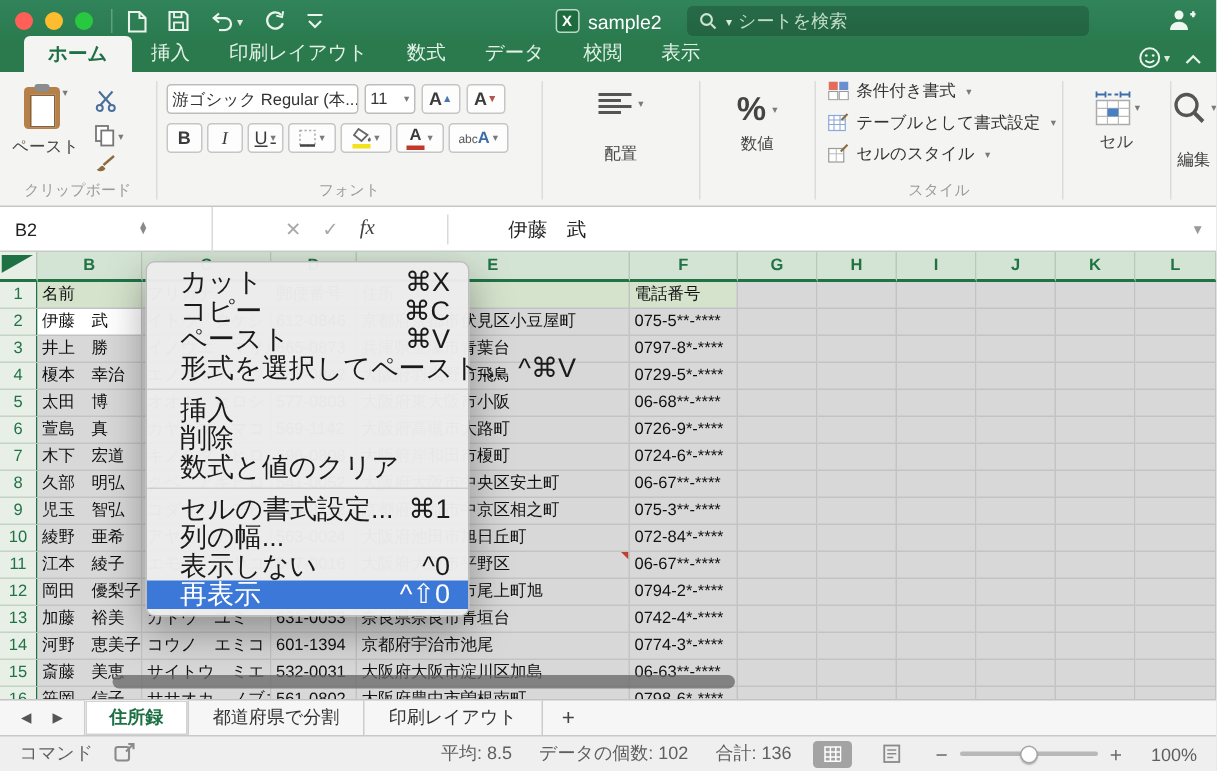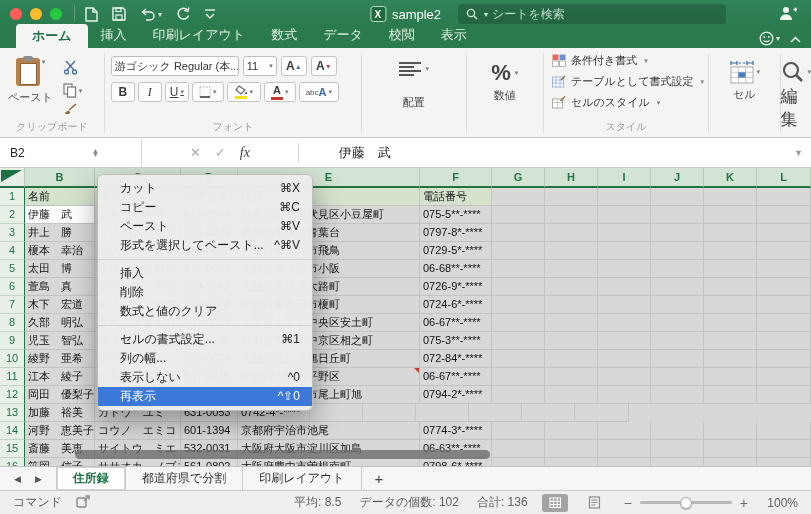--- a/index.html
+++ b/index.html
@@ -78,21 +78,21 @@
   .corner { flex:none; background:#e6eee6; border-right:1px solid #b6cab6; border-bottom:2px solid #217346; position:relative; }
   .drow { height:18px; }
   .rhead { flex:none; width:25px; background:#e7efe7; border-right:1px solid #217346; border-bottom:1px solid #c4d4c4; color:#217346; font-size:11px; text-align:center; line-height:17px; }
   .gcell { flex:none; height:18px; background:#d8d8d8; border-right:1px solid #c3c3c3; border-bottom:1px solid #c3c3c3; font-size:11px; color:#111; line-height:17px; padding-left:3px; white-space:nowrap; overflow:hidden; position:relative; }
   .gcell.hdrfill { background:#d5e3cd; }
   .gcell.active-cell { background:#ffffff; }
   .gcell.comment:after { content:""; position:absolute; top:0; right:0; border-top:5px solid #c43e2f; border-left:5px solid transparent; }
 
   
   .cmenu { position:absolute; left:97px; top:6px; width:216px; background:rgba(236,236,236,.98); border:1px solid #bdbdbd; border-radius:6px; box-shadow:0 10px 28px rgba(0,0,0,.35); padding:4px 0; z-index:6; }
-  .mi { height:19px; line-height:19px; display:flex; justify-content:space-between; padding:0 12px 0 22px; font-size:12px; color:#1a1a1a; white-space:nowrap; }
+  .mi { height:19px; line-height:19px; display:flex; justify-content:space-between; padding:0 12px 0 22px; font-size:18px; color:#1a1a1a; white-space:nowrap; }
   .mi .sc { color:#1a1a1a; margin-left:10px; }
   .mi.sel { background:#3c78d7; color:#fff; }
   .mi.sel .sc { color:#fff; }
   .msep { border-top:1px solid #cfcfcf; margin:4px 0; }
 
   
   .hscroll { position:absolute; left:75px; top:282px; width:415px; height:9px; border-radius:5px; background:rgba(105,105,105,.78); z-index:4; }
 
   
   .stabs { height:24px; background:#f6f6f6; border-top:1px solid #c3c3c3; display:flex; align-items:stretch; }
@@ -378,21 +378,21 @@
 
     <div class="rgroup" style="flex:1;">
       <div class="bigicon-grp">
         <div style="display:flex;align-items:center;">
           <svg width="24" height="24" viewBox="0 0 24 24">
               <circle cx="10" cy="10" r="7" fill="none" stroke="#555" stroke-width="2.2"></circle>
               <path d="M15.5 15.5L21 21" stroke="#555" stroke-width="2.6"></path>
             </svg>
           <span class="dd" style="margin-left:3px;">▾</span>
         </div>
-        <span style="font-size:17px;color:#444;margin-top:1px;">編集</span>
+        <span style="font-size:11px;color:#444;margin-top:15px;">編集</span>
       </div>
       <div class="rglabel"></div>
     </div>
   </div>
 
   <div class="fbar">
     <span class="namebox">B2</span>
     <span class="stepper">
         <span>▲</span>
         <span>▼</span>
@@ -594,20 +594,21 @@
           <div class="gcell" style="width: 53px;"></div>
           <div class="gcell" style="width: 53px;"></div>
           <div class="gcell" style="width: 53px;"></div>
           <div class="gcell" style="width: 54px;"></div>
         </div>
         <div class="grow drow">
           <div class="rhead">13</div>
           <div class="gcell" style="width: 70px;">加藤　裕美</div>
           <div class="gcell" style="width: 86px;">カトウ　ユミ</div>
           <div class="gcell" style="width: 57px;">631-0053</div>
+          <div class="gcell" style="width: 182px;">奈良県奈良市青垣台</div>
           <div class="gcell" style="width: 72px;">0742-4*-****</div>
           <div class="gcell" style="width: 53px;"></div>
           <div class="gcell" style="width: 53px;"></div>
           <div class="gcell" style="width: 53px;"></div>
           <div class="gcell" style="width: 53px;"></div>
           <div class="gcell" style="width: 53px;"></div>
           <div class="gcell" style="width: 54px;"></div>
         </div>
         <div class="grow drow">
           <div class="rhead">14</div>

